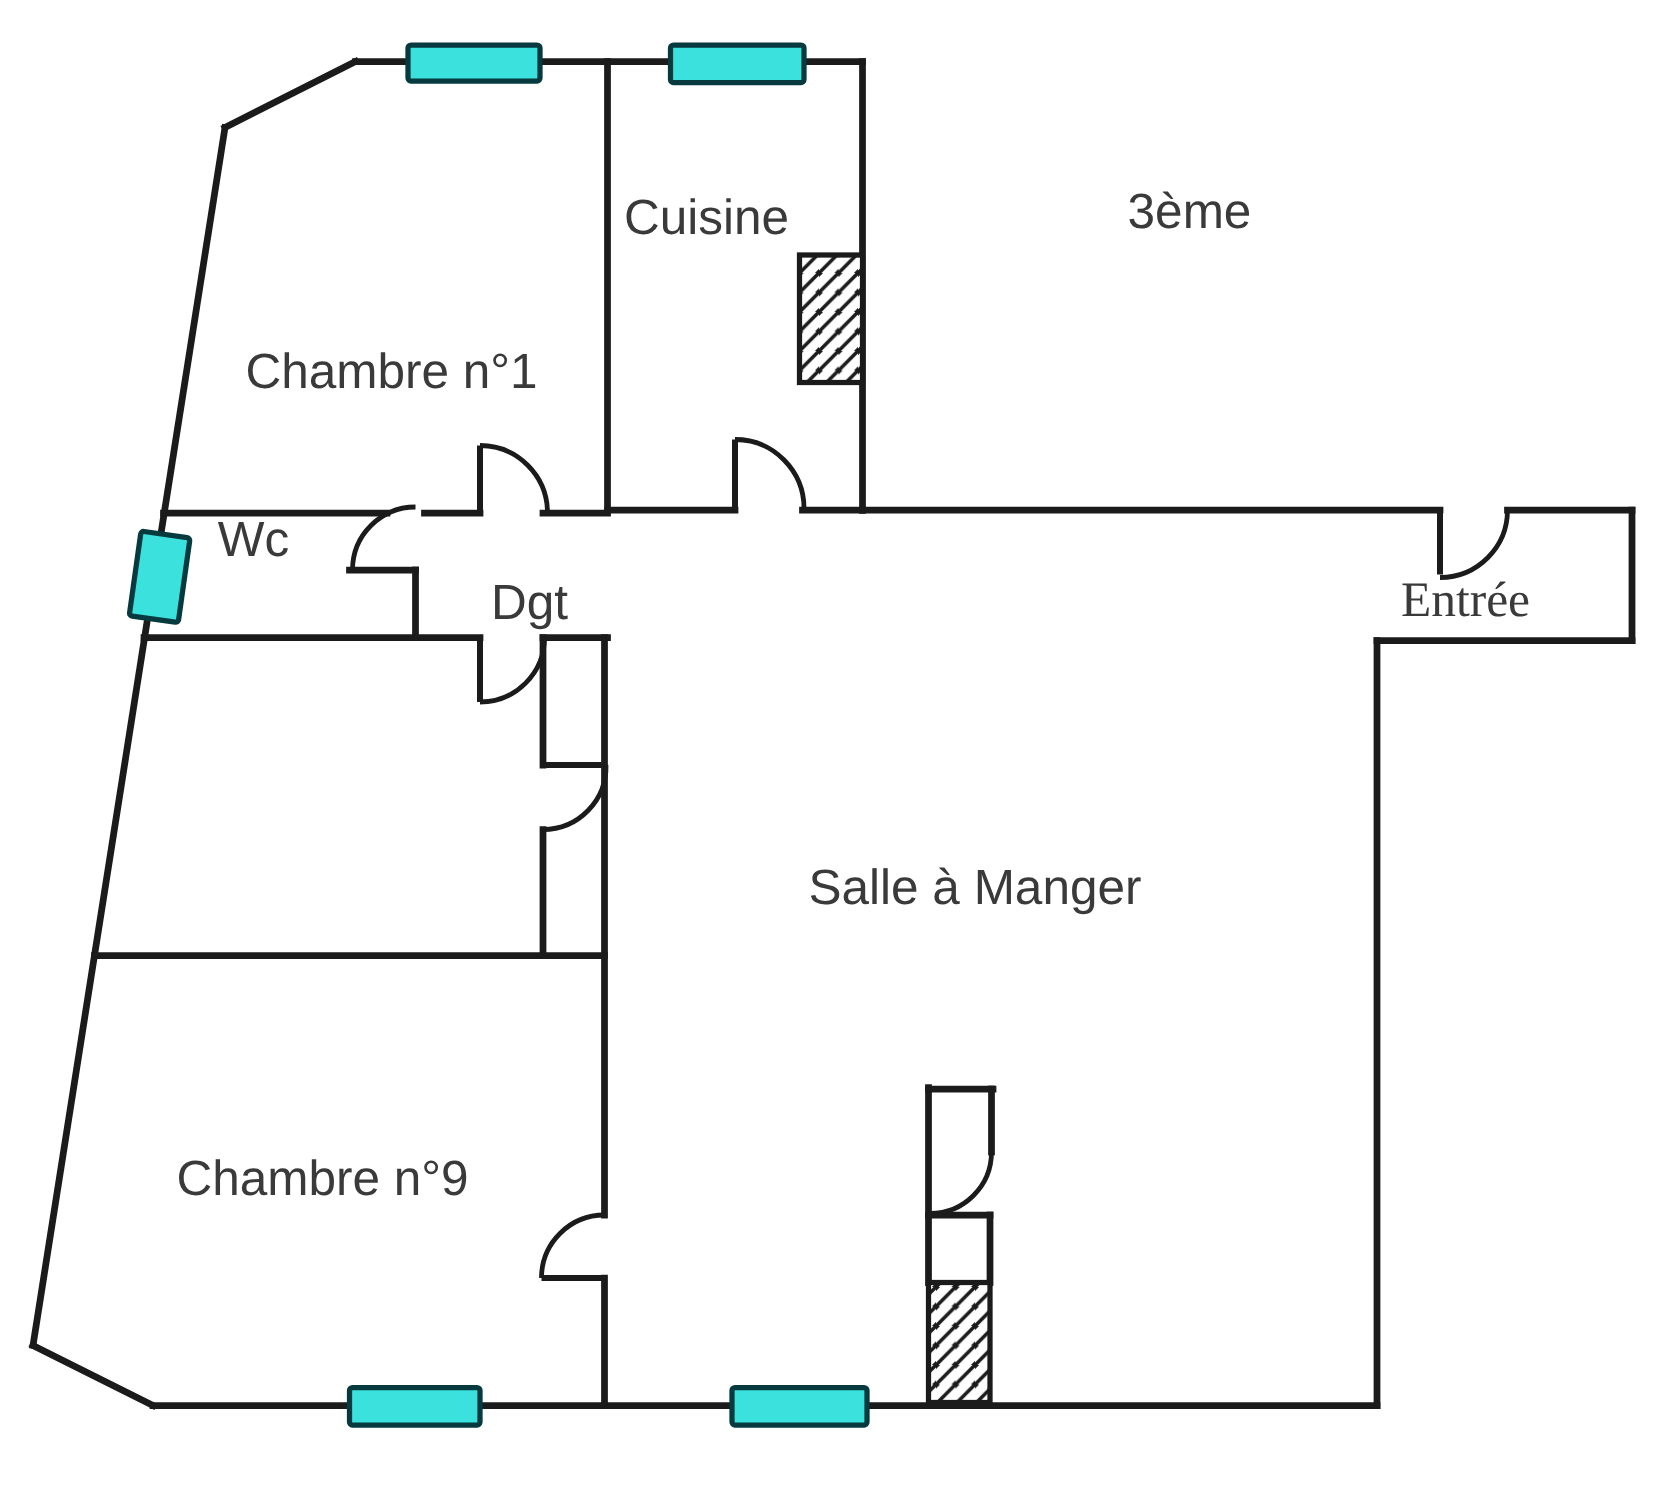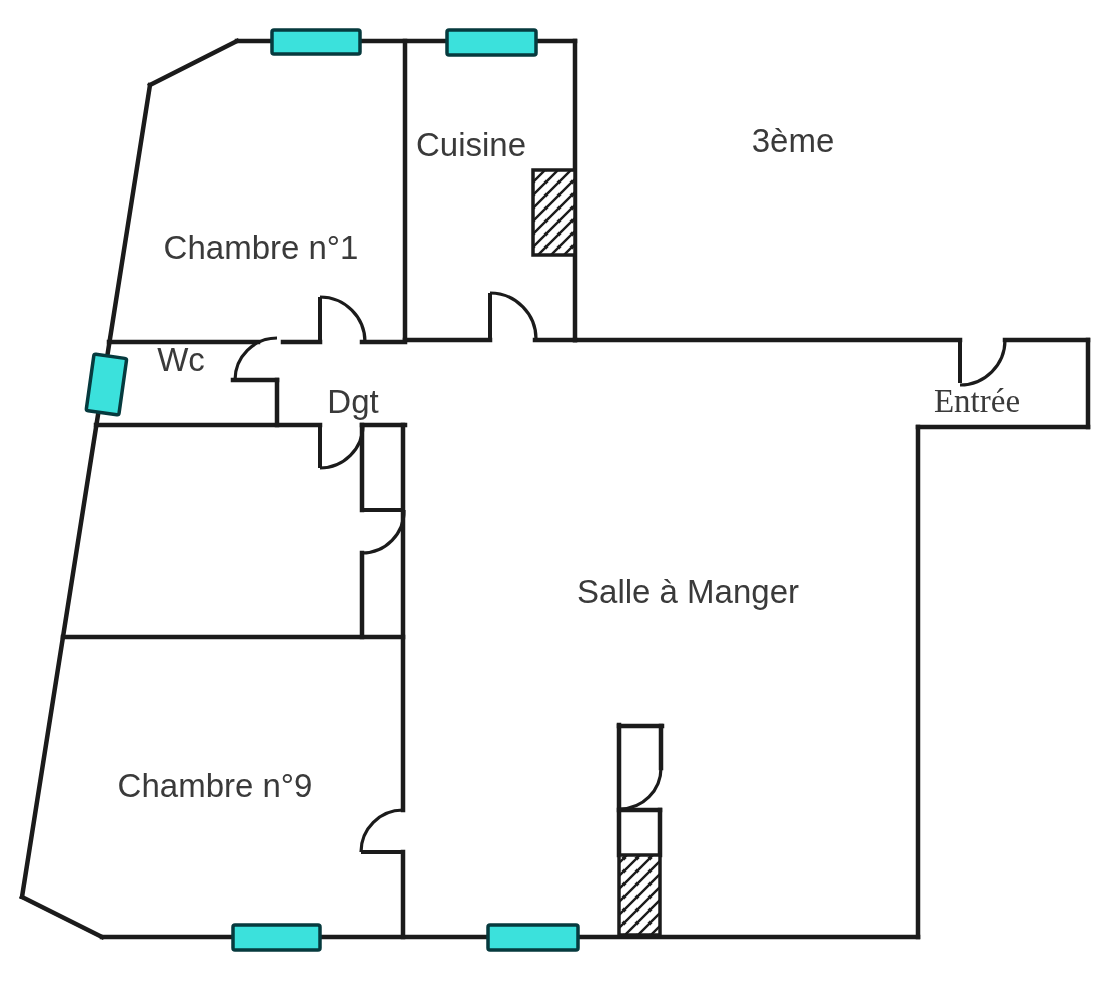--- a/index.html
+++ b/index.html
@@ -105,26 +105,26 @@
     <rect class="window" rx="2" x="233" y="925" width="87" height="25"></rect>
     <rect class="window" rx="2" x="488" y="925" width="90" height="25"></rect>
   </svg>
 
   <div class="room-label" style="left:471px;top:145px;">Cuisine</div>
 
   <div class="room-label" style="left:793px;top:141px;">3ème</div>
 
   <div class="room-label" style="left:261px;top:230px;margin-top:18px;">Chambre n°1</div>
 
-  <div class="room-label" style="left:181px;top:360px;">Wc</div>
+  <div class="room-label" style="left:169px;top:360px;">Wc</div>
 
   <div class="room-label" style="left:353px;top:402px;">Dgt</div>
 
   <div class="room-label" style="left:977px;top:401px;font-family:Liberation Serif, serif;">Entrée</div>
 
 
-  <div class="room-label" style="left:688px;top:592px;">
+  <div class="room-label" style="left:650px;top:592px;">
     <div>Salle à Manger</div>
   </div>
 
   <div class="room-label" style="left:215px;top:786px;">Chambre n°9</div>
 
 </div>
 
 </body></html>

